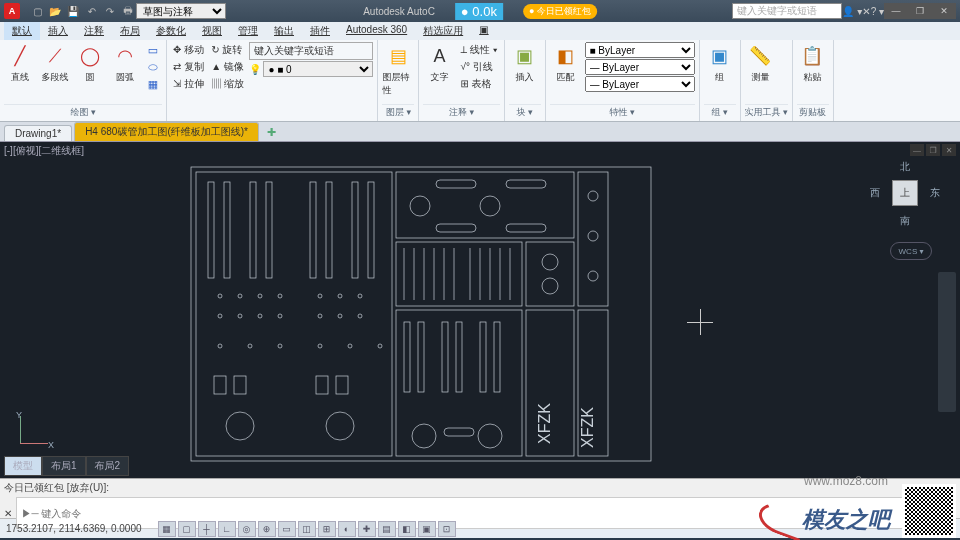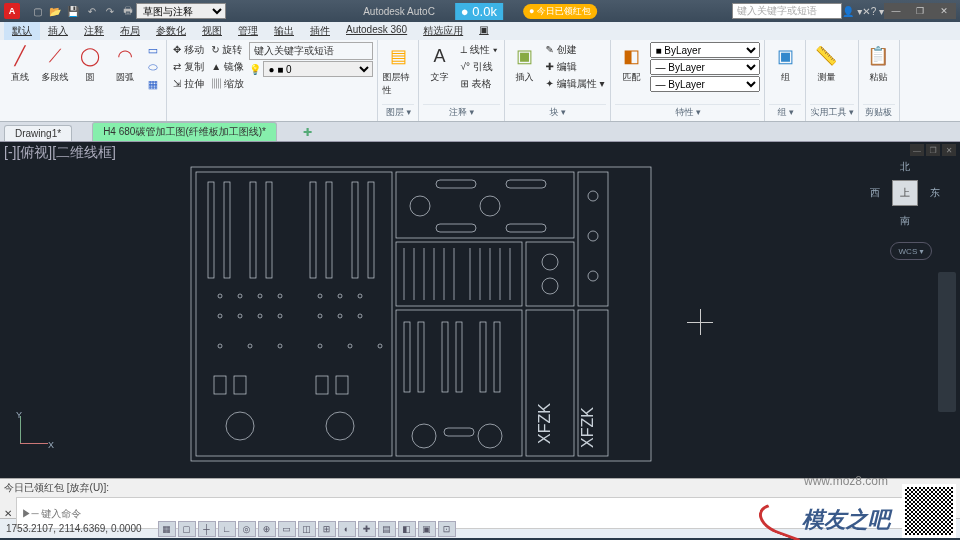--- a/index.html
+++ b/index.html
@@ -21,24 +21,24 @@
 .panel { border-right:1px solid #cfd6de; padding:2px 4px 1px 4px; display:flex; flex-direction:column; }
 .panel .body { flex:1; display:flex; gap:3px; align-items:flex-start; }
 .panel .title { font-size:9px; color:#5a6a7a; text-align:center; padding:1px 0; border-top:1px solid #e0e6ec;}
 .bigbtn { width:32px; display:flex; flex-direction:column; align-items:center; font-size:9px; gap:1px; }
 .bigbtn .ic { width:28px; height:28px; display:flex; align-items:center; justify-content:center; font-size:18px; color:#c33; }
 .col { display:flex; flex-direction:column; gap:1px; }
 .smbtn { display:flex; align-items:center; gap:3px; font-size:10px; padding:1px 2px; white-space:nowrap; }
 .smbtn .ic { width:14px;height:14px;display:flex;align-items:center;justify-content:center;font-size:11px;color:#36c;}
 .layer-row { display:flex; align-items:center; gap:2px; font-size:10px; }
 .layer-row select { font-size:10px; height:16px; width:110px; border:1px solid #aaa;}
-.tabs { height:20px; background:#d8dee6; display:flex; align-items:flex-end; padding:0 4px; gap:20px; border-bottom:1px solid #99a;}
+.tabs { height:20px; background:#d8dee6; display:flex; align-items:flex-end; padding:0 4px; gap:2px; border-bottom:1px solid #99a;}
 .tab { background:#eef2f6; padding:2px 10px; font-size:10px; border:1px solid #b0b8c0; border-bottom:none; border-radius:3px 3px 0 0; }
 .canvas-wrap { position:relative; height:336px; background:#1a2028; }
-.canvas-header { position:absolute; top:2px; left:4px; font-size:14px; color:#aab; }
+.canvas-header { position:absolute; top:2px; left:4px; font-size:10px; color:#aab; }
 .canvas-ctrl { position:absolute; top:2px; right:4px; display:flex; gap:2px; }
 .canvas-ctrl span { width:14px;height:12px;background:#333;color:#888;font-size:8px;display:flex;align-items:center;justify-content:center;}
 .viewcube { position:absolute; top:16px; right:20px; width:70px; height:70px; }
 .viewcube .face { position:absolute; left:22px; top:22px; width:26px; height:26px; background:#d8dde2; border:1px solid #888; font-size:10px; display:flex; align-items:center; justify-content:center; color:#444;}
 .viewcube .dir { position:absolute; font-size:10px; color:#9ab; }
 .navwheel { position:absolute; right:28px; top:100px; width:42px;height:18px; border:1px solid #556; border-radius:9px; font-size:8px; color:#89a; display:flex;align-items:center;justify-content:center;}
 .navbar-r { position:absolute; right:4px; top:130px; width:18px; height:140px; background:rgba(80,90,100,.4); border-radius:2px;}
 .ucs { position:absolute; left:12px; bottom:26px; width:40px; height:40px; }
 .ucs .y { position:absolute; left:8px; bottom:8px; width:1px; height:28px; background:#7a8; }
 .ucs .x { position:absolute; left:8px; bottom:8px; width:28px; height:1px; background:#c77; }
@@ -138,20 +138,21 @@
             <span class="ic">▭</span>
           </div>
         <div class="smbtn">
             <span class="ic">⬭</span>
           </div>
         <div class="smbtn">
             <span class="ic">▦</span>
           </div>
       </div>
     </div>
+    <div class="title">绘图 ▾</div>
   </div>
 
   <div class="panel">
     <div class="body">
       <div class="col">
         <div class="smbtn">✥ 移动</div>
         <div class="smbtn">⇄ 复制</div>
         <div class="smbtn">⇲ 拉伸</div>
       </div>
       <div class="col">
@@ -193,25 +194,20 @@
     </div>
     <div class="title">注释 ▾</div>
   </div>
 
   <div class="panel">
     <div class="body">
       <div class="bigbtn">
           <div class="ic" style="color:#8a4">▣</div>
           <span>插入</span>
         </div>
-      <div class="col">
-        <div class="smbtn">✎ 创建</div>
-        <div class="smbtn">✚ 编辑</div>
-        <div class="smbtn">✦ 编辑属性 ▾</div>
-      </div>
     </div>
     <div class="title">块 ▾</div>
   </div>
 
   <div class="panel">
     <div class="body">
       <div class="bigbtn">
           <div class="ic" style="color:#c60">◧</div>
           <span>匹配</span>
         </div>
@@ -250,21 +246,21 @@
           <div class="ic" style="color:#c90">📋</div>
           <span>粘贴</span>
         </div>
       </div>
     <div class="title">剪贴板</div>
   </div>
 </div>
 
 <div class="tabs">
   <div class="tab">Drawing1*</div>
-  <div class="tab" style="background:#86efac">H4 680碳管加工图(纤维板加工图线)*</div>
+  <div class="tab" style="background:#eab308">H4 680碳管加工图(纤维板加工图线)*</div>
   <span style="padding:2px 6px;color:#5a7">✚</span>
 </div>
 
 <div class="canvas-wrap">
   <div class="canvas-header">[-][俯视][二维线框]</div>
   <div class="canvas-ctrl">
     <span>—</span>
     <span>❐</span>
     <span>✕</span>
   </div>
@@ -377,20 +373,25 @@
   <div class="crosshair">
       <div class="h"></div>
       <div class="v"></div>
     </div>
   <div class="ucs">
     <div class="y"></div>
       <div class="x"></div>
     <div class="ylab">Y</div>
       <div class="xlab">X</div>
   </div>
+  <div class="layout-tabs">
+    <span style="background:#cde">模型</span>
+    <span>布局1</span>
+    <span>布局2</span>
+  </div>
 </div>
 
 <div class="cmdarea">
   <div>今日已领红包 [放弃(U)]:</div>
   <div class="prompt">
     <span>✕</span>
     <input placeholder="▶─ 键入命令" style="">
   </div>
 </div>
 

